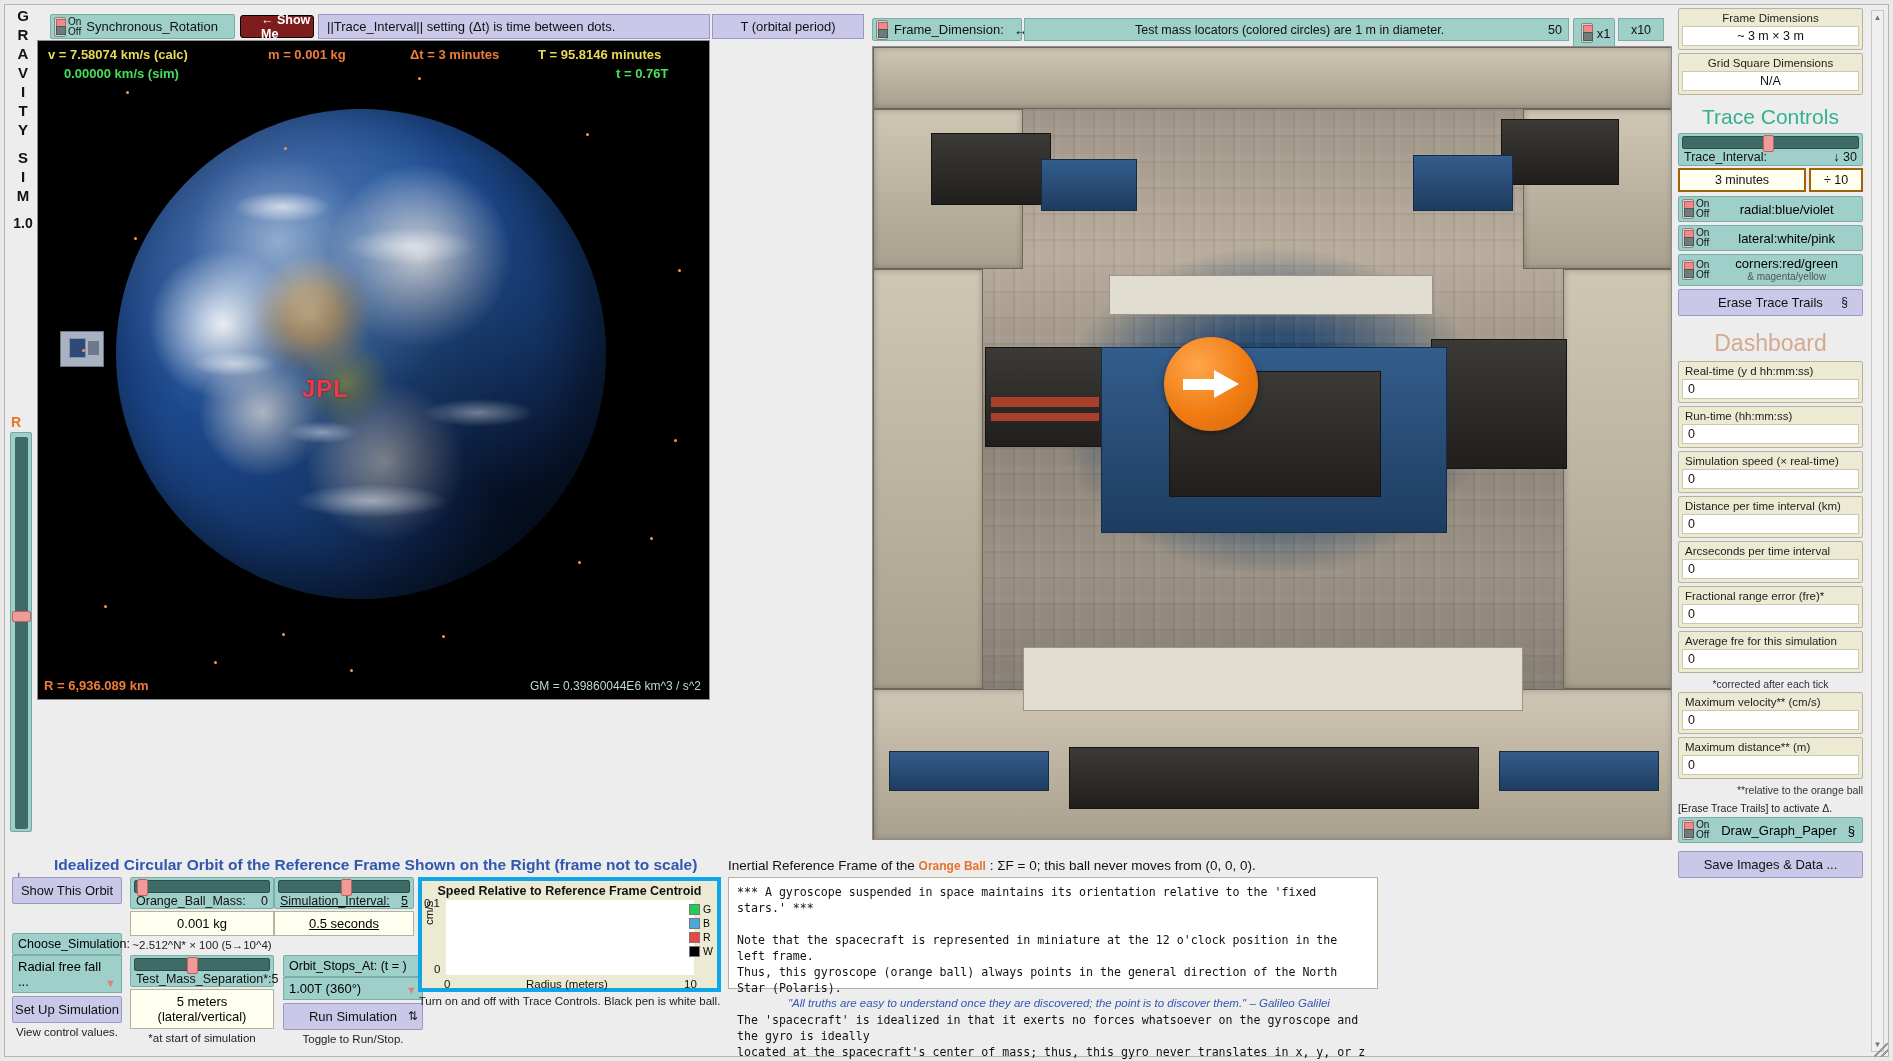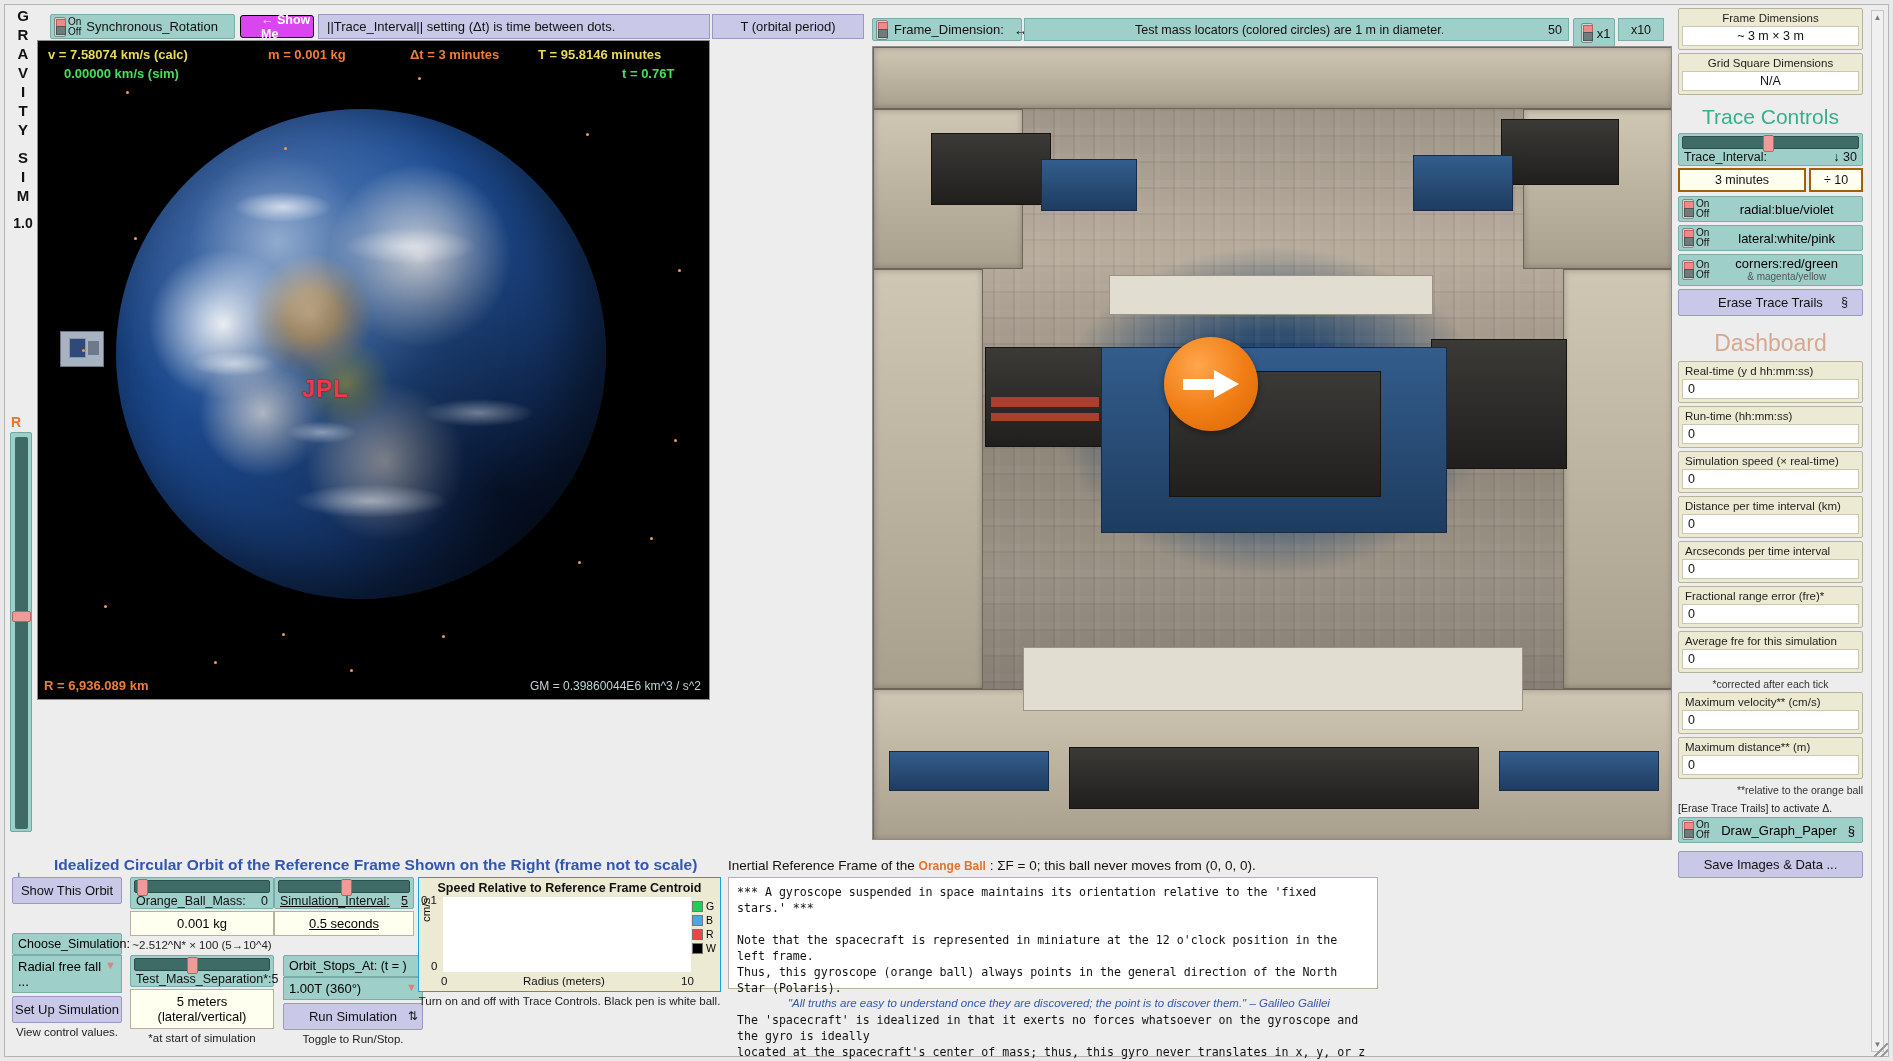--- a/index.html
+++ b/index.html
@@ -125,21 +125,21 @@
     width: 8px; height: 7px;
     background: #6f7d7a;
     border: 1px solid #4d5855;
   }
   .onoff {
     font-size: 10px; line-height: 10px;
     color: #111; margin-right: 5px;
     flex: none;
   }
   .btn-dark {
-    background: #d946ef;
+    background: #7f1d1d;
     color: #fff;
     border: 1px solid #000;
     border-radius: 3px;
     font-size: 12.5px; font-weight: bold;
     display:flex; align-items:center; justify-content:center;padding-left:20px;
   }
   .banner-lav {
     background: #c9c8e8;
     border: 1px solid #9a99c4;
     display: flex; align-items: center;
@@ -212,21 +212,21 @@
     background:#2f4a7a; border:1px solid #8796ad;
   }
   .minicraft .cell2 { position:absolute; left:27px; top:9px; width:11px; height:14px; background:#6d7a8c; }
 
   .ov { position: absolute; font-size: 13px; font-weight: bold; white-space: nowrap; }
   .ov-v   { left: 10px;  top: 6px;  color: #e8d95a; }
   .ov-sim { left: 26px;  top: 25px; color: #45e05a; }
   .ov-m   { left: 230px; top: 6px;  color: #ef7c3a; }
   .ov-dt  { left: 372px; top: 6px;  color: #ef7c3a; }
   .ov-T   { left: 500px; top: 6px;  color: #e8d95a; }
-  .ov-t   { left: 578px; top: 25px; color: #45e05a; margin-left: 6px; }
+  .ov-t   { left: 578px; top: 25px; color: #45e05a; }
   .ov-R   { left: 6px;   bottom: 6px; color: #ef7c3a; }
   .ov-GM  { right: 8px;  bottom: 6px; color: #b9d7d6; font-weight: normal; font-size: 12px;}
 
   
   .viewport-right {
     position: absolute;
     left: 872px; top: 46px;
     width: 800px; height: 794px;
     border: 1px solid #8d8d8d;
     overflow: hidden;
@@ -425,29 +425,29 @@
     border: 1px solid #b6b39c;
     font-size: 13px;
     text-align:center;
     padding: 4px 0;
   }
   .dropdown {
     background: #9ecfc9;
     border: 1px solid #7aada7;
     font-size: 13px;
     padding: 3px 5px;
-    display:flex; justify-content: space-between; align-items:flex-start;
+    display:flex; justify-content: space-between; align-items:flex-end;
   }
   .caret { color: #e08080; font-size: 11px; }
 
   
   .graph-card {
     position: absolute;
     background: #ecead3;
-    border: 1px solid #0ea5e9;
+    border: 4px solid #0ea5e9;
   }
   .graph-title { text-align:center; font-size: 12.5px; font-weight: bold; padding-top: 3px; color:#111;}
   .plot {
     position: absolute;
     background: #fff;
     border: none;
   }
   .ax { position:absolute; font-size: 11.5px; color: #111; }
   .legend { position:absolute; right: 4px; top: 22px; }
   .legend .lgrow { display:flex; align-items:center; margin-bottom:2px; font-size: 10.5px;}

